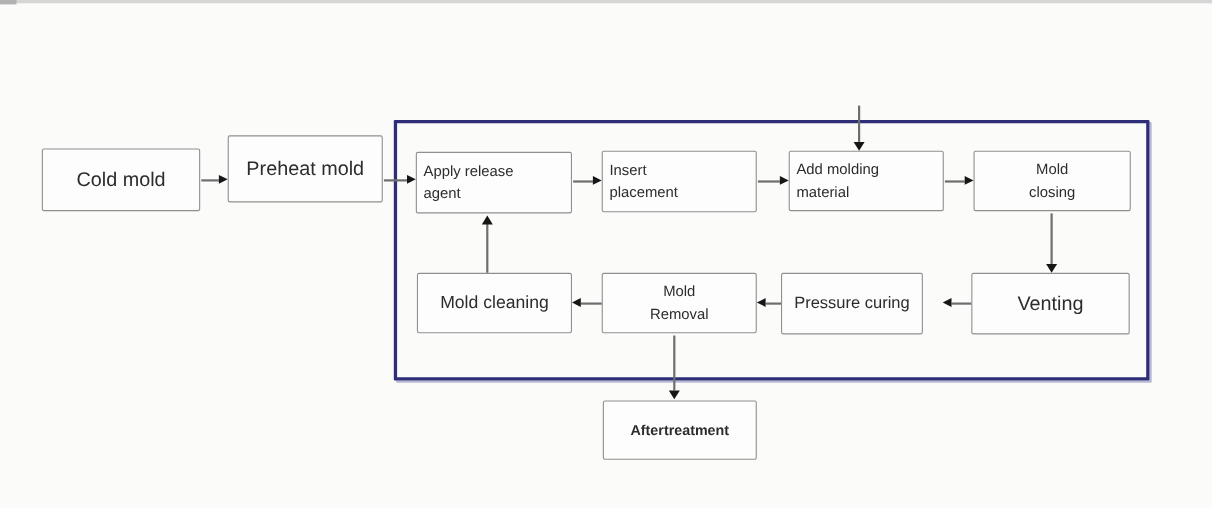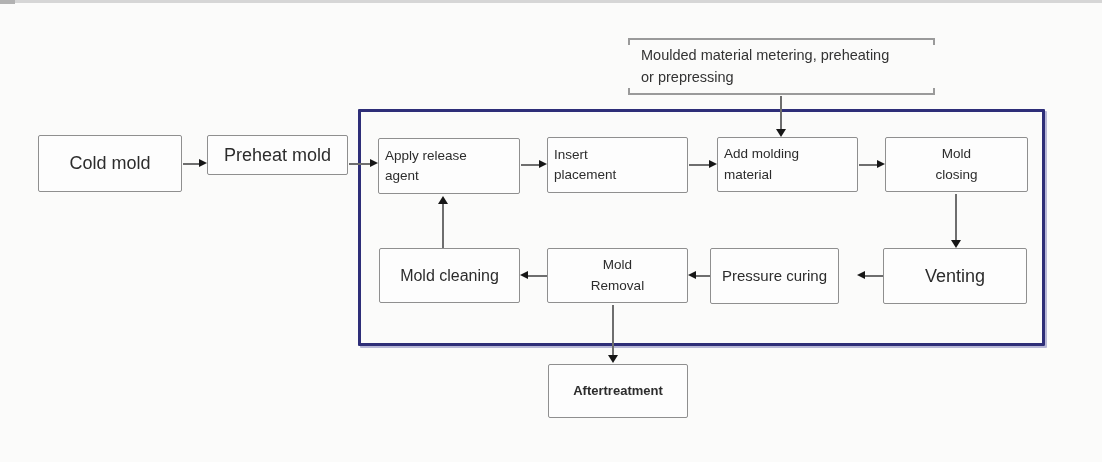--- a/index.html
+++ b/index.html
@@ -70,34 +70,26 @@
 </head>
 <body>
 
 <div id="stage">
 
   <div class="top-rule"></div>
   <div class="top-rule-dark"></div>
 
   <div class="group-rect"></div>
 
-  <div class="note">
-    <div class="bracket-top"></div>
-    <div class="bracket-bottom"></div>
-    <div class="note-text">
-      <span>Moulded material metering, preheating</span>
-      <span>or prepressing</span>
-    </div>
-  </div>
 
   <div class="node center fs18" style="left:38px;top:135px;width:144px;height:57px">
     <span class="nl">Cold mold</span>
   </div>
 
-  <div class="node center fs18" style="left:207px;top:135px;width:141px;height:40px">
+  <div class="node center fs18" style="left:207px;top:123px;width:141px;height:61px">
     <span class="nl">Preheat mold</span>
   </div>
 
   <div class="node left fs14" style="left:378px;top:138px;width:142px;height:56px">
     <span class="nl">Apply release</span>
     <span class="nl">agent</span>
   </div>
 
   <div class="node left fs14" style="left:717px;top:137px;width:141px;height:55px">
     <span class="nl">Add molding</span>

